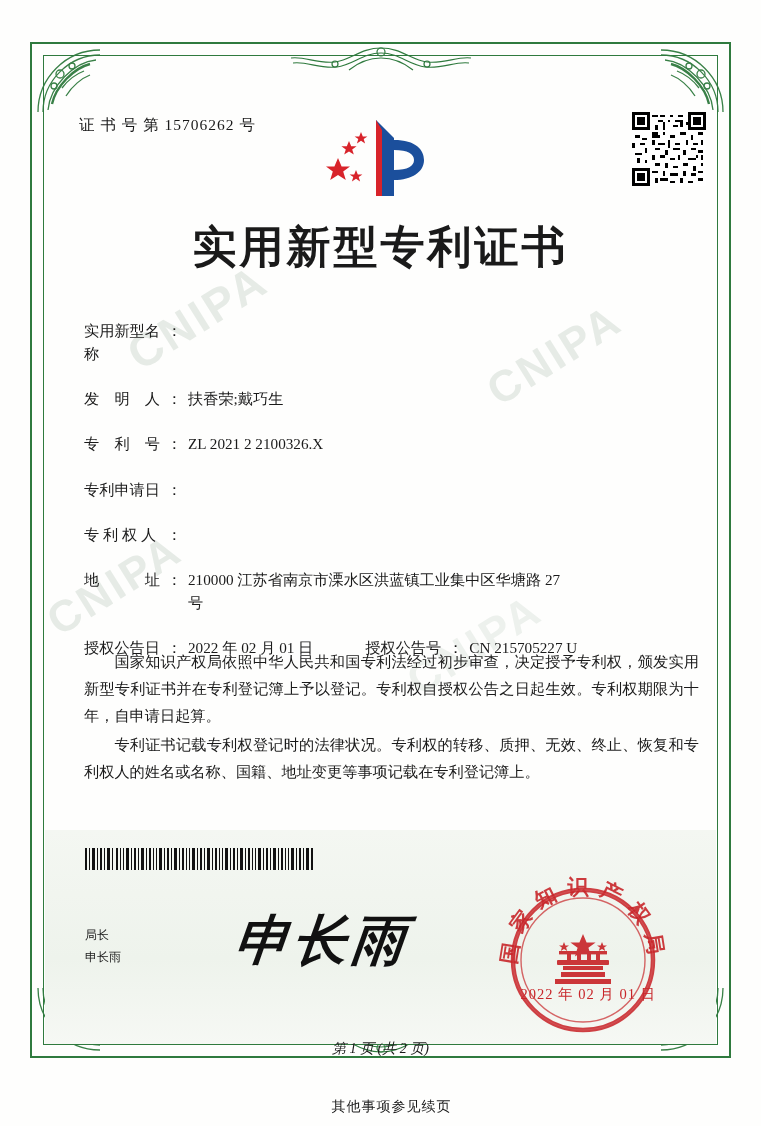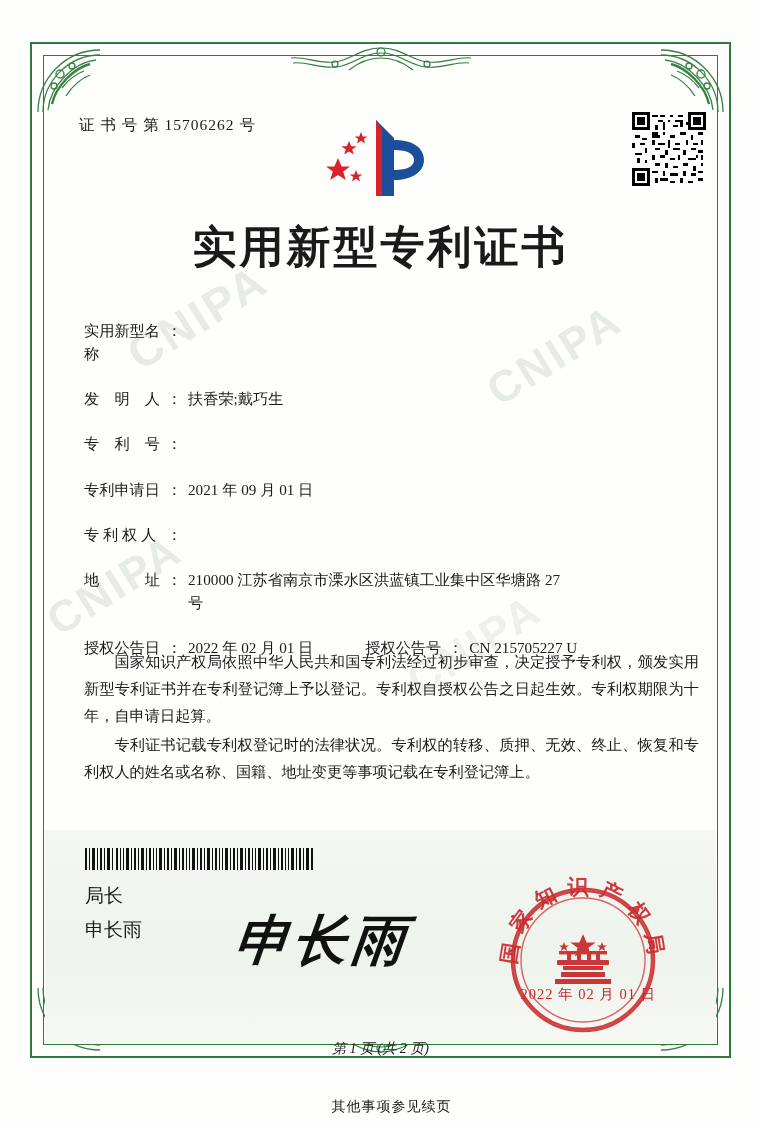--- a/index.html
+++ b/index.html
@@ -181,22 +181,22 @@
     position: absolute;
     left: 85px;
     top: 848px;
     width: 228px;
     height: 22px;
   }
 
   .sign-label {
     position: absolute;
     left: 85px;
-    top: 879px;
-    font-size: 19px;
+    top: 925px;
+    font-size: 12px;
     line-height: 1.8;
   }
 
   .signature {
     position: absolute;
     left: 235px;
     top: 905px;
     font-size: 54px;
     font-family: "DejaVu Serif", serif;
     font-style: italic;
@@ -449,28 +449,28 @@
           <span class="field-colon">：</span>
         </div>
       <div class="field-value">扶香荣;戴巧生</div>
     </div>
 
     <div class="field-row">
       <div class="field-label">
           <span>专　利　号</span>
           <span class="field-colon">：</span>
         </div>
+      <div class="field-value">ZL 2021 2 2100326.X</div>
     </div>
 
     <div class="field-row">
       <div class="field-label">
           <span>专利申请日</span>
           <span class="field-colon">：</span>
         </div>
-      <div class="field-value">2021 年 09 月 01 日</div>
     </div>
 
     <div class="field-row">
       <div class="field-label">
           <span>专 利 权 人</span>
           <span class="field-colon">：</span>
         </div>
     </div>
 
     <div class="field-row">

